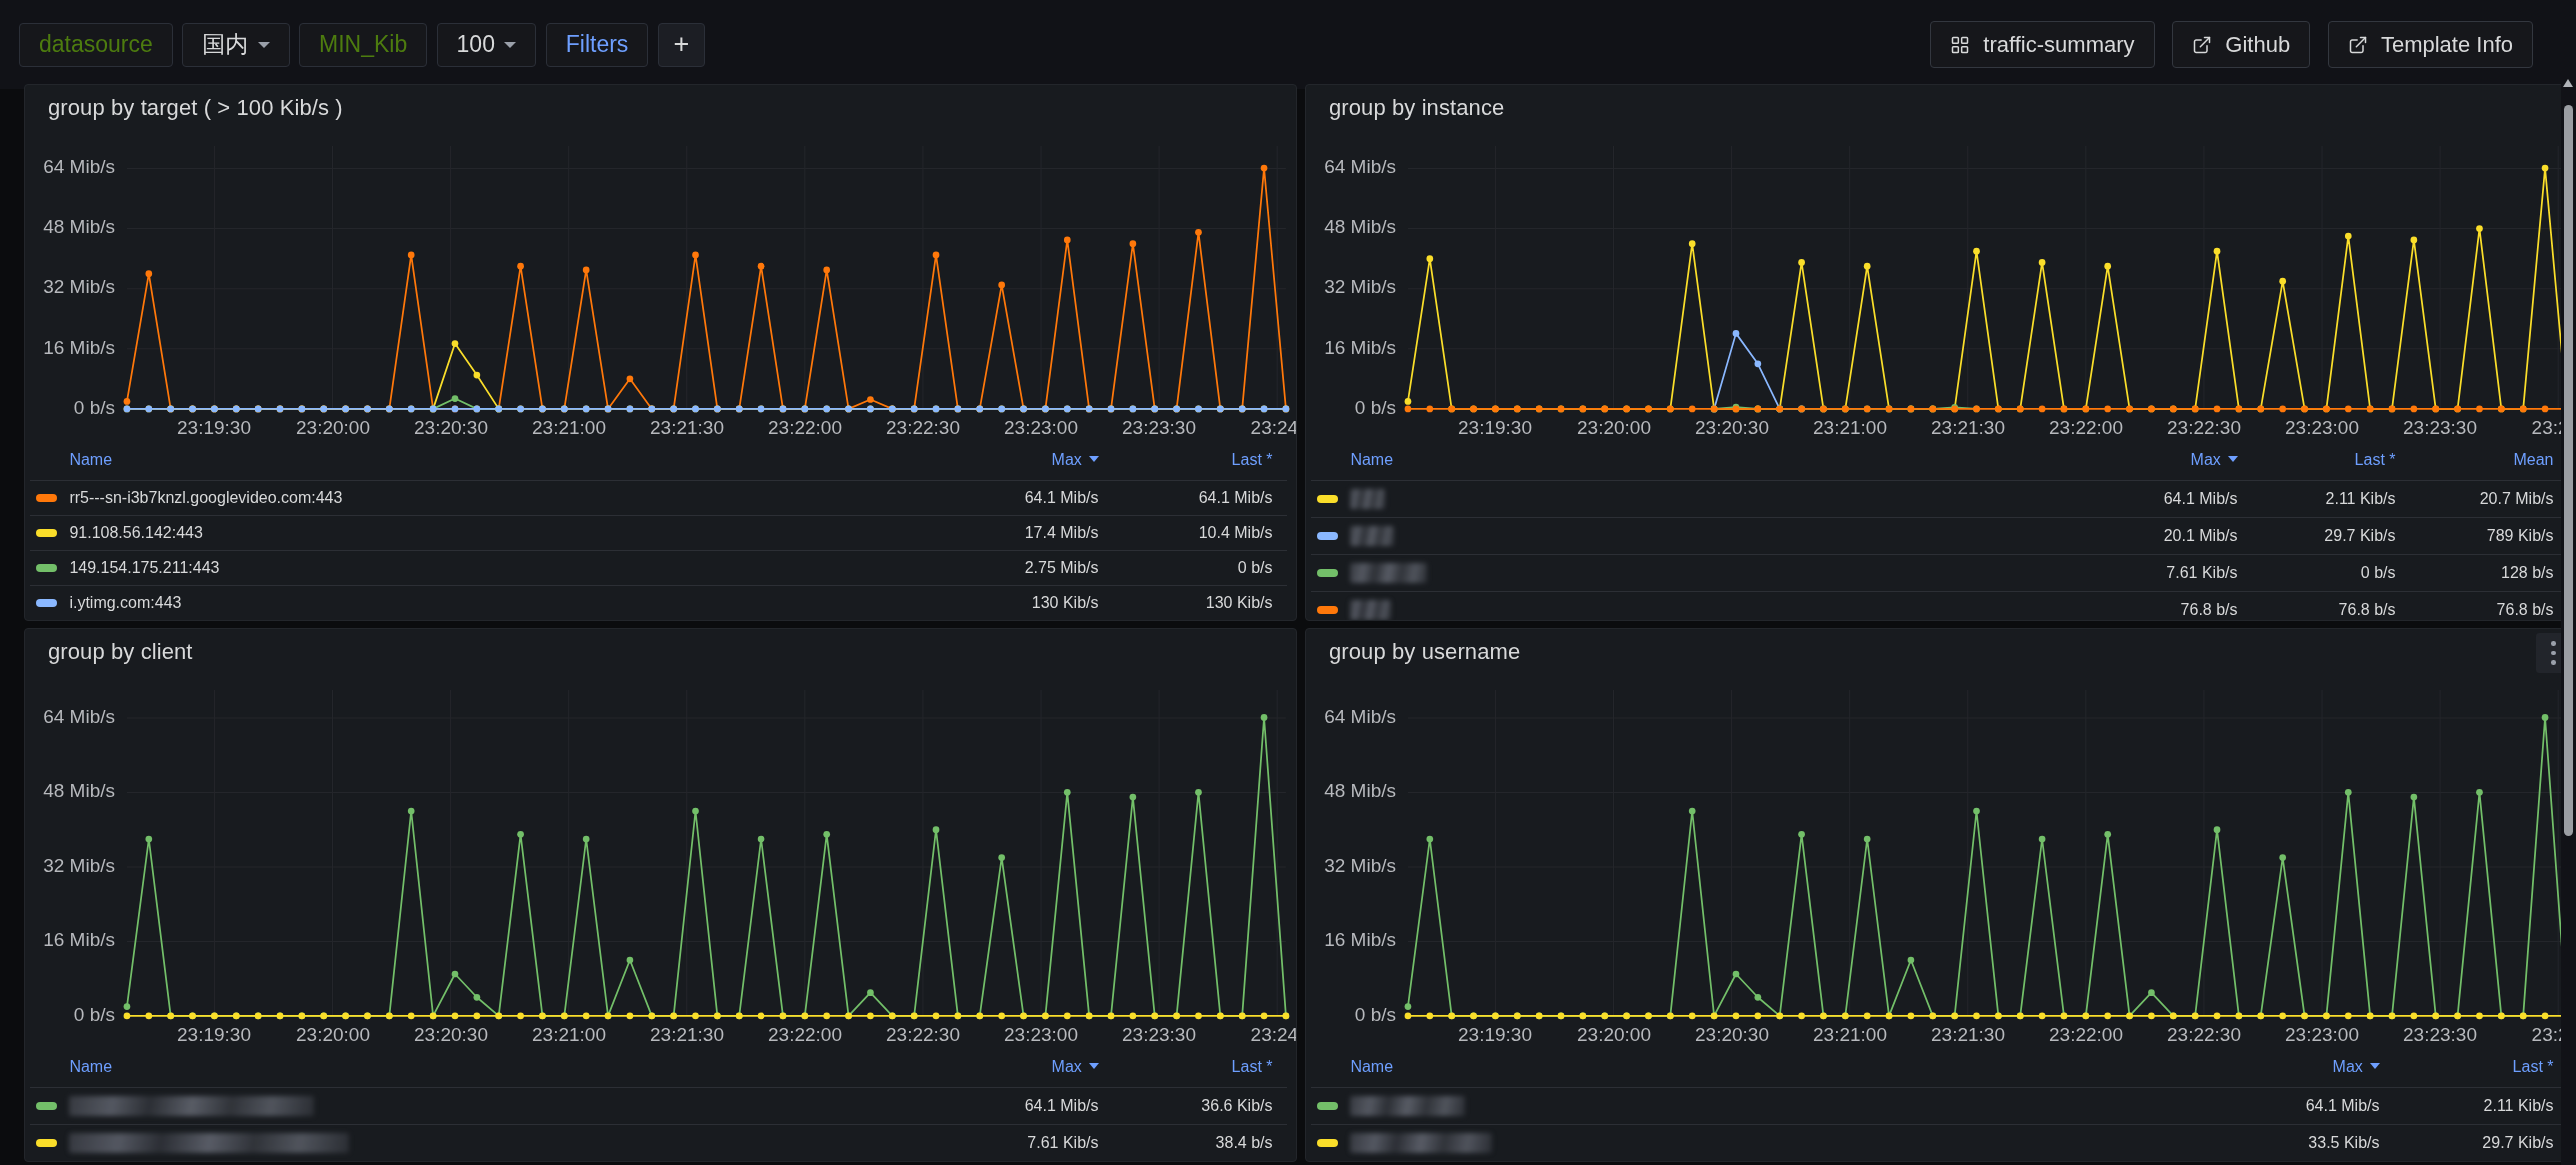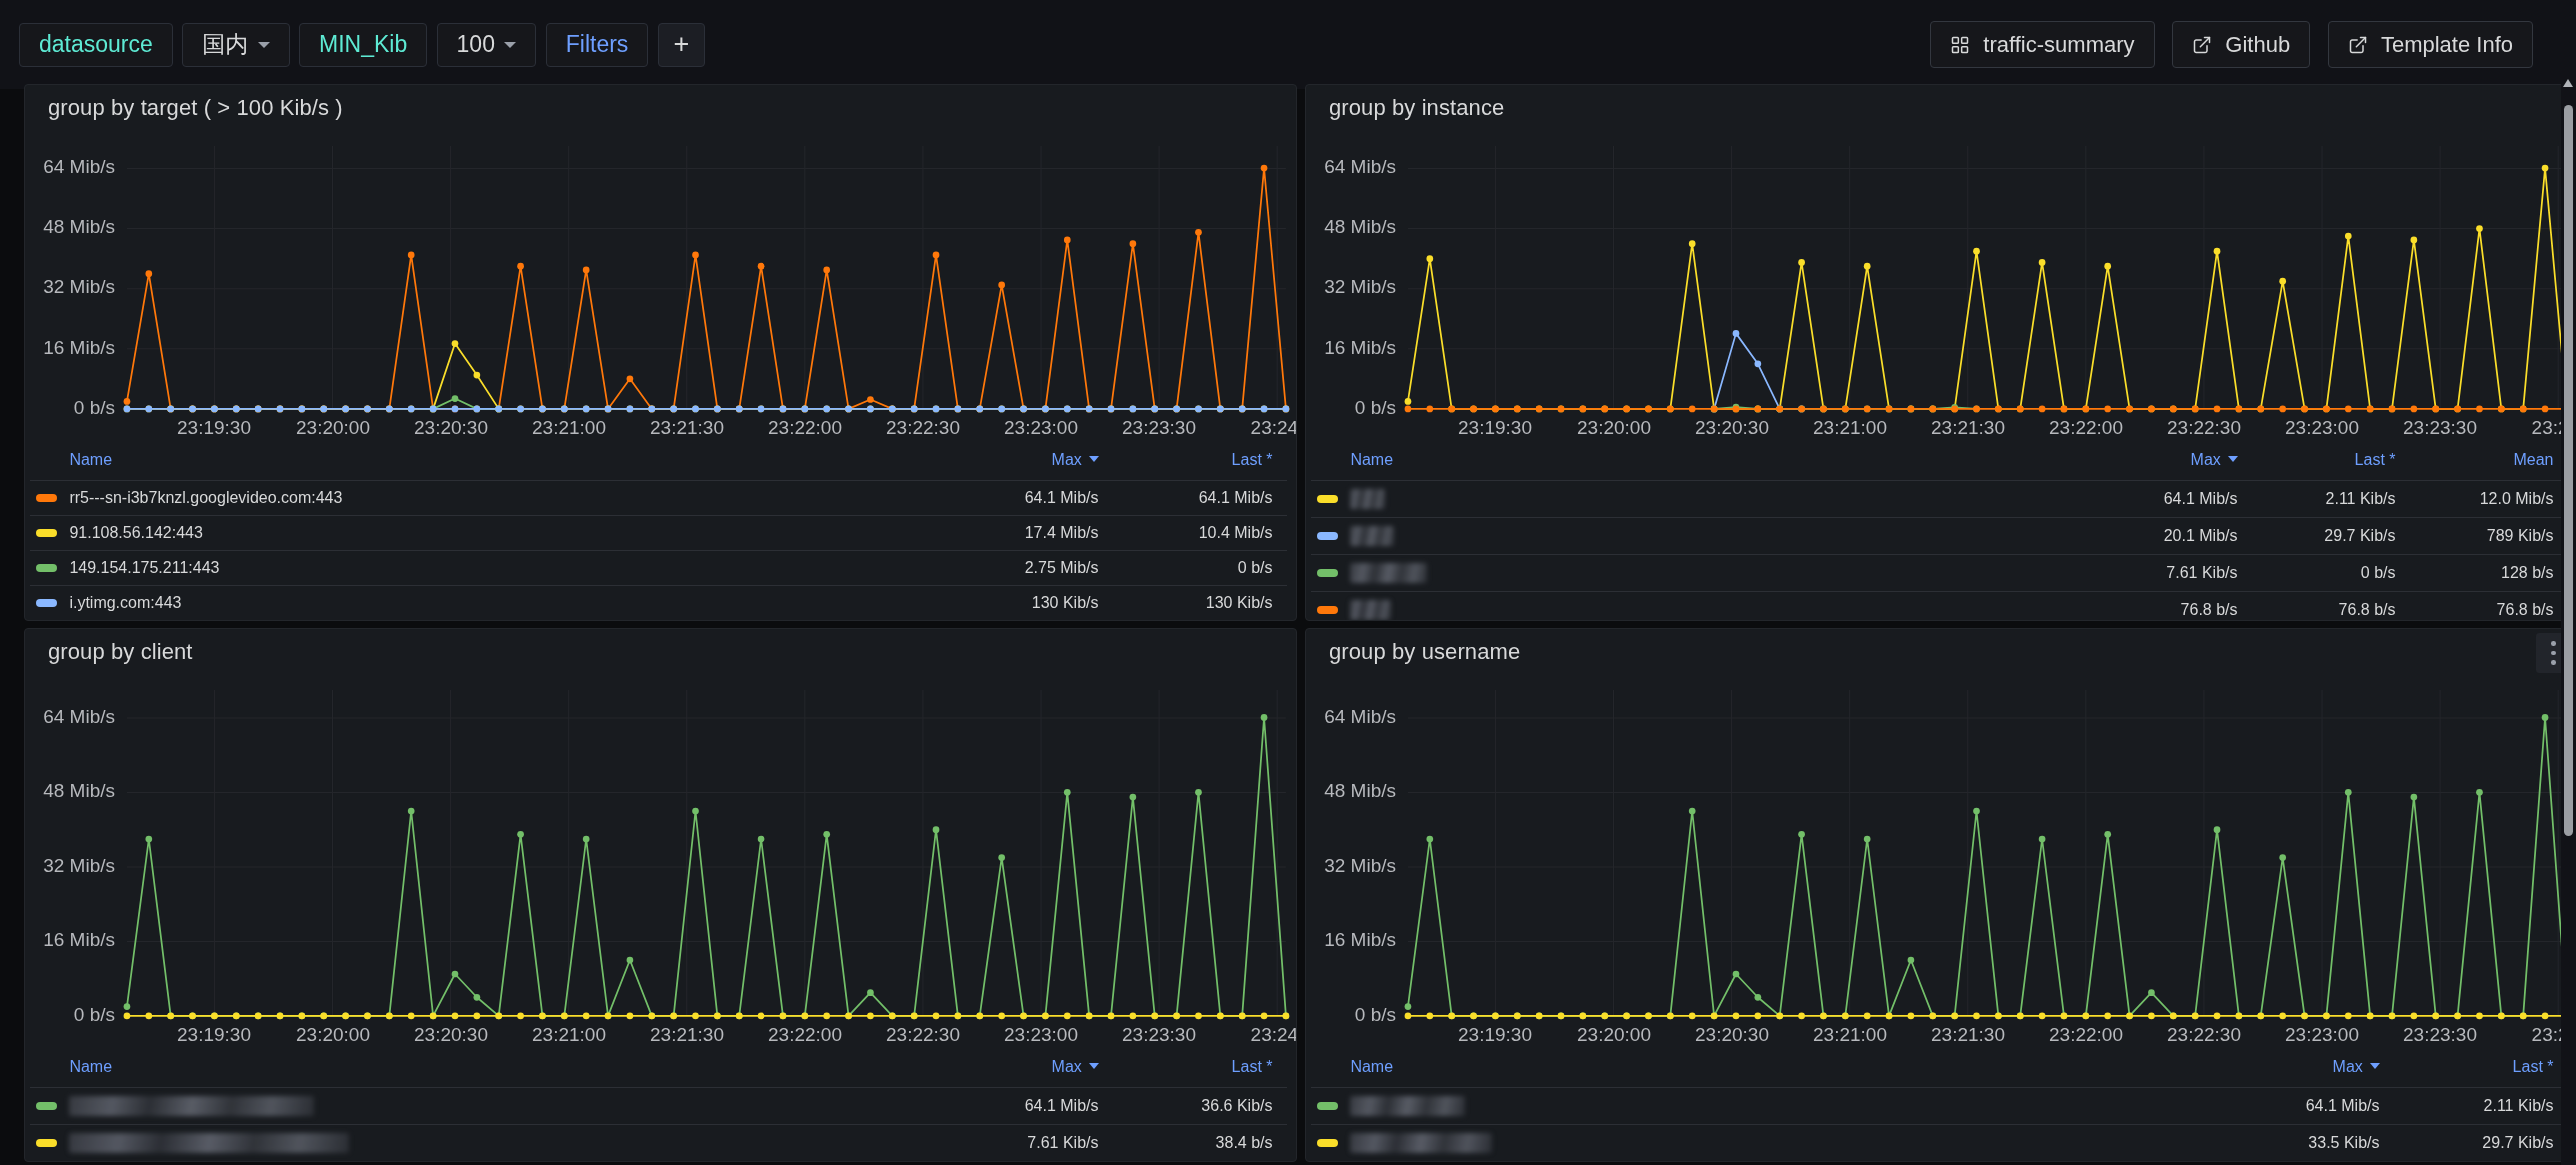--- a/index.html
+++ b/index.html
@@ -18,21 +18,21 @@
     display: flex; align-items: center;
   }
   #topnav-left { display: flex; align-items: center; gap: 9.4px; margin-left: 19px; }
   #topnav-right { display: flex; align-items: center; gap: 17.4px; margin-left: auto; margin-right: 43px; }
 
   .varbox {
     height: 44px; display: flex; align-items: center; padding: 0 19px;
     border: 0.7px solid #2b2f38; border-radius: 4px;
     background: #16171b; font-size: 23px; white-space: nowrap;
   }
-  .varbox.label { color: #5eead4; background: #16171b; }
+  .varbox.label { color: #4d7c0f; background: #16171b; }
   .varbox.value { color: #d8d9da; }
   .varbox.plain { color: #6e9fff; }
   .varbox.addbtn { color: #d8d9da; padding: 0 14.8px; background: #1c1e24; border-color: #2b2f38; font-size: 27px;}
   .caret {
     display: inline-block; margin-left: 9.4px; width: 0; height: 0;
     border-left: 6px solid transparent; border-right: 6px solid transparent;
     border-top: 6.7px solid #9aa0aa;
   }
 
   .navbtn {
@@ -581,21 +581,21 @@
               <th class="num"><span>Max</span><span class="thcaret"></span></th>
               <th class="num"><span>Last *</span></th>
               <th class="num"><span>Mean</span></th>
             </tr>
           </thead>
           <tbody>
             <tr>
               <td class="name"><span class="swatch" style="background:#fade2a"></span><span class="blurname" style="width:35px"></span></td>
               <td class="num"><span>64.1 Mib/s</span></td>
               <td class="num"><span>2.11 Kib/s</span></td>
-              <td class="num"><span>12.0 Mib/s</span></td>
+              <td class="num"><span>20.7 Mib/s</span></td>
             </tr>
             <tr>
               <td class="name"><span class="swatch" style="background:#8ab8ff"></span><span class="blurname" style="width:44px"></span></td>
               <td class="num"><span>20.1 Mib/s</span></td>
               <td class="num"><span>29.7 Kib/s</span></td>
               <td class="num"><span>789 Kib/s</span></td>
             </tr>
             <tr>
               <td class="name"><span class="swatch" style="background:#73bf69"></span><span class="blurname" style="width:77px"></span></td>
               <td class="num"><span>7.61 Kib/s</span></td>

